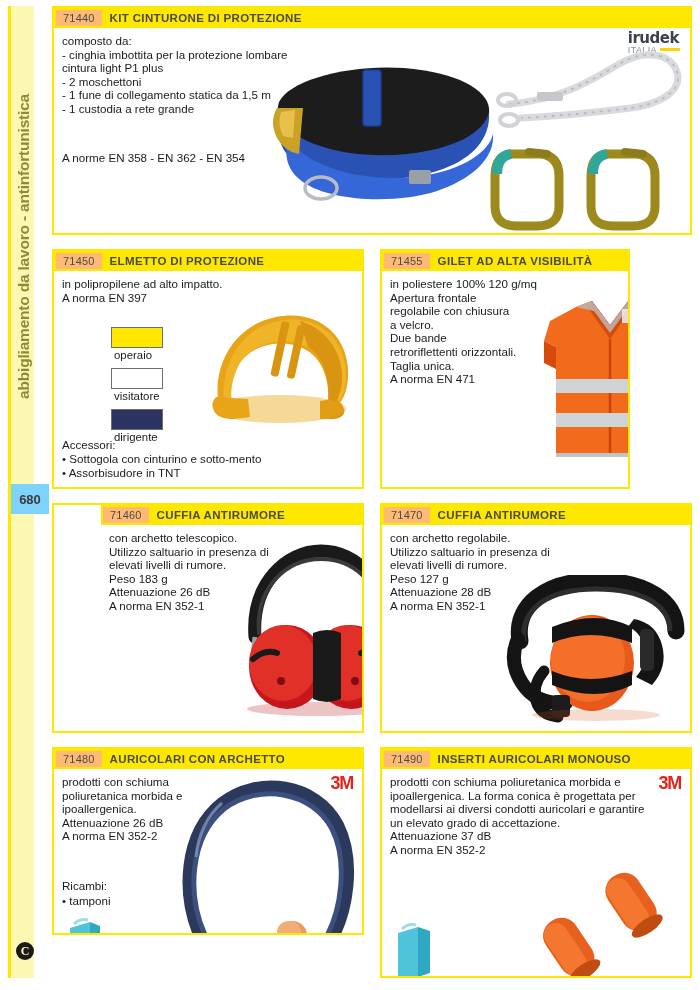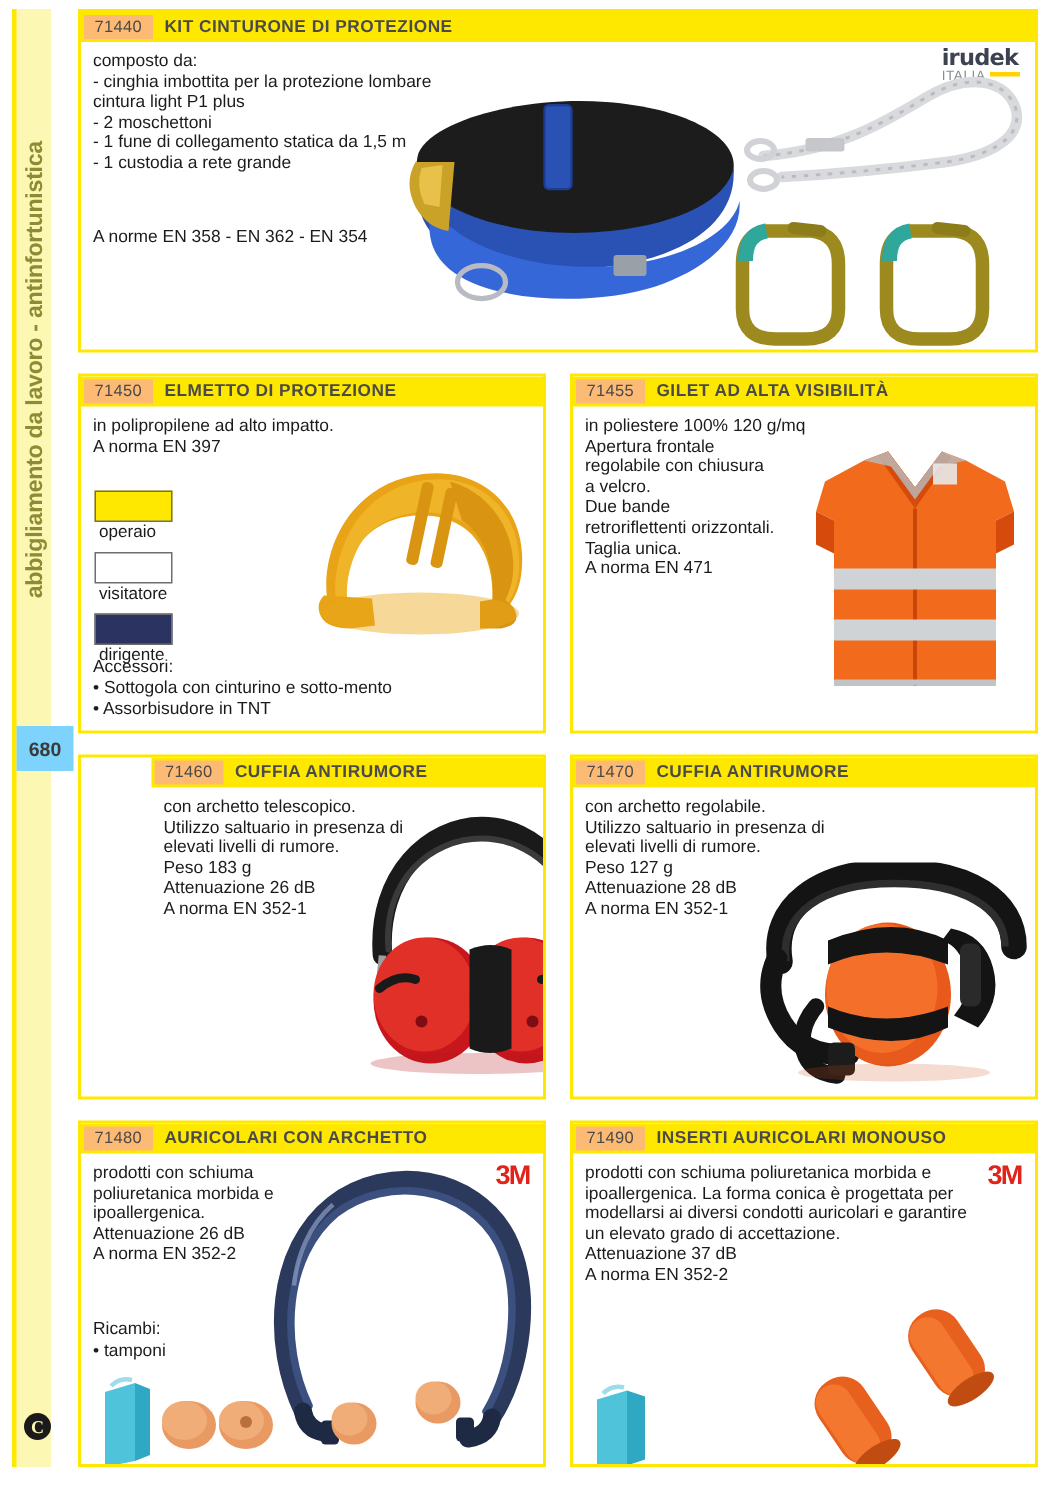--- a/index.html
+++ b/index.html
@@ -101,21 +101,21 @@
   }
   .logo-3m {
     position: absolute;
     font-size: 18px; font-weight: 700; color: #e2231a;
     letter-spacing: -1.2px;
     font-family: Liberation Sans, sans-serif;
   }
 
   
   .swatch-group { position: absolute; left: 9px; top: 56px; }
-  .swatch-row { margin-bottom: 7px; }
+  .swatch-row { margin-bottom: 7px; margin-left: 48px; }
   .swatch {
     width: 52px; height: 21px; border: 1px solid #6f6f6f;
   }
   .swatch-label { font-size: 11.4px; color: #1b1b1b; margin-top: 1px; padding-left: 3px; }
   .accessori {
     position: absolute; left: 8px; top: 167px;
     font-size: 11.6px; line-height: 13.6px; color: #1b1b1b; white-space: pre-line;
   }
   .ricambi {
     position: absolute; left: 8px; top: 110px;
@@ -229,21 +229,21 @@
           <path d="M96 22 C118 28 136 48 138 74 C139 86 136 96 132 102 L124 104 C126 84 122 60 104 48 Z" fill="#d99412"></path>
           <rect x="72" y="22" width="8" height="56" rx="3" fill="#d99412" transform="rotate(12 76 50)"></rect>
           <rect x="88" y="26" width="8" height="54" rx="3" fill="#d99412" transform="rotate(12 92 53)"></rect>
           <path d="M12 98 q-6 6 -2 14 q4 8 20 8 l16 -2 -2 -18 z" fill="#e8a317"></path>
           <path d="M128 100 q10 2 12 10 q2 8 -10 10 l-14 0 0 -18 z" fill="#d99412"></path>
           <ellipse cx="76" cy="110" rx="66" ry="14" fill="#eaa81b" opacity="0.45"></ellipse>
         </svg>
       </div>
     </div>
 
-    <div class="card" style="left:328px; top:243px; width:312px; height:240px;">
+    <div class="card" style="left:328px; top:243px; width:250px; height:240px;">
       <div class="card-head">
         <div class="code-box">71455</div>
         <div class="card-title">GILET AD ALTA VISIBILITÀ</div>
       </div>
       <div class="card-body">
         <div class="desc">in poliestere 100% 120 g/mq
 Apertura frontale
 regolabile con chiusura
 a velcro.
 Due bande
@@ -323,21 +323,21 @@
           <path d="M52 110 q44 18 80 0 l0 -14 q-42 16 -80 0 z" fill="#141414"></path>
           <path d="M134 44 q22 4 28 26 q6 22 -10 40 l-16 -8 q12 -14 8 -30 q-4 -16 -16 -20 z" fill="#141414"></path>
           <rect x="140" y="54" width="14" height="42" rx="5" fill="#2a2a2a"></rect>
           <path d="M44 96 q-12 14 -8 30 q4 14 22 16" fill="none" stroke="#141414" stroke-width="11" stroke-linecap="round"></path>
           <rect x="52" y="120" width="18" height="22" rx="4" fill="#1c1c1c"></rect>
           <ellipse cx="96" cy="140" rx="64" ry="6" fill="#cf4d14" opacity="0.2"></ellipse>
         </svg>
       </div>
     </div>
 
-    <div class="card" style="left:0; top:741px; width:312px; height:231px;">
+    <div class="card" style="left:0; top:741px; width:312px; height:188px;">
       <div class="card-head">
         <div class="code-box">71480</div>
         <div class="card-title">AURICOLARI CON ARCHETTO</div>
       </div>
       <div class="card-body">
         <div class="logo-3m" style="right:9px; top:4px;">3M</div>
         <div class="desc">prodotti con schiuma
 poliuretanica morbida e
 ipoallergenica.
 Attenuazione 26 dB</div>

